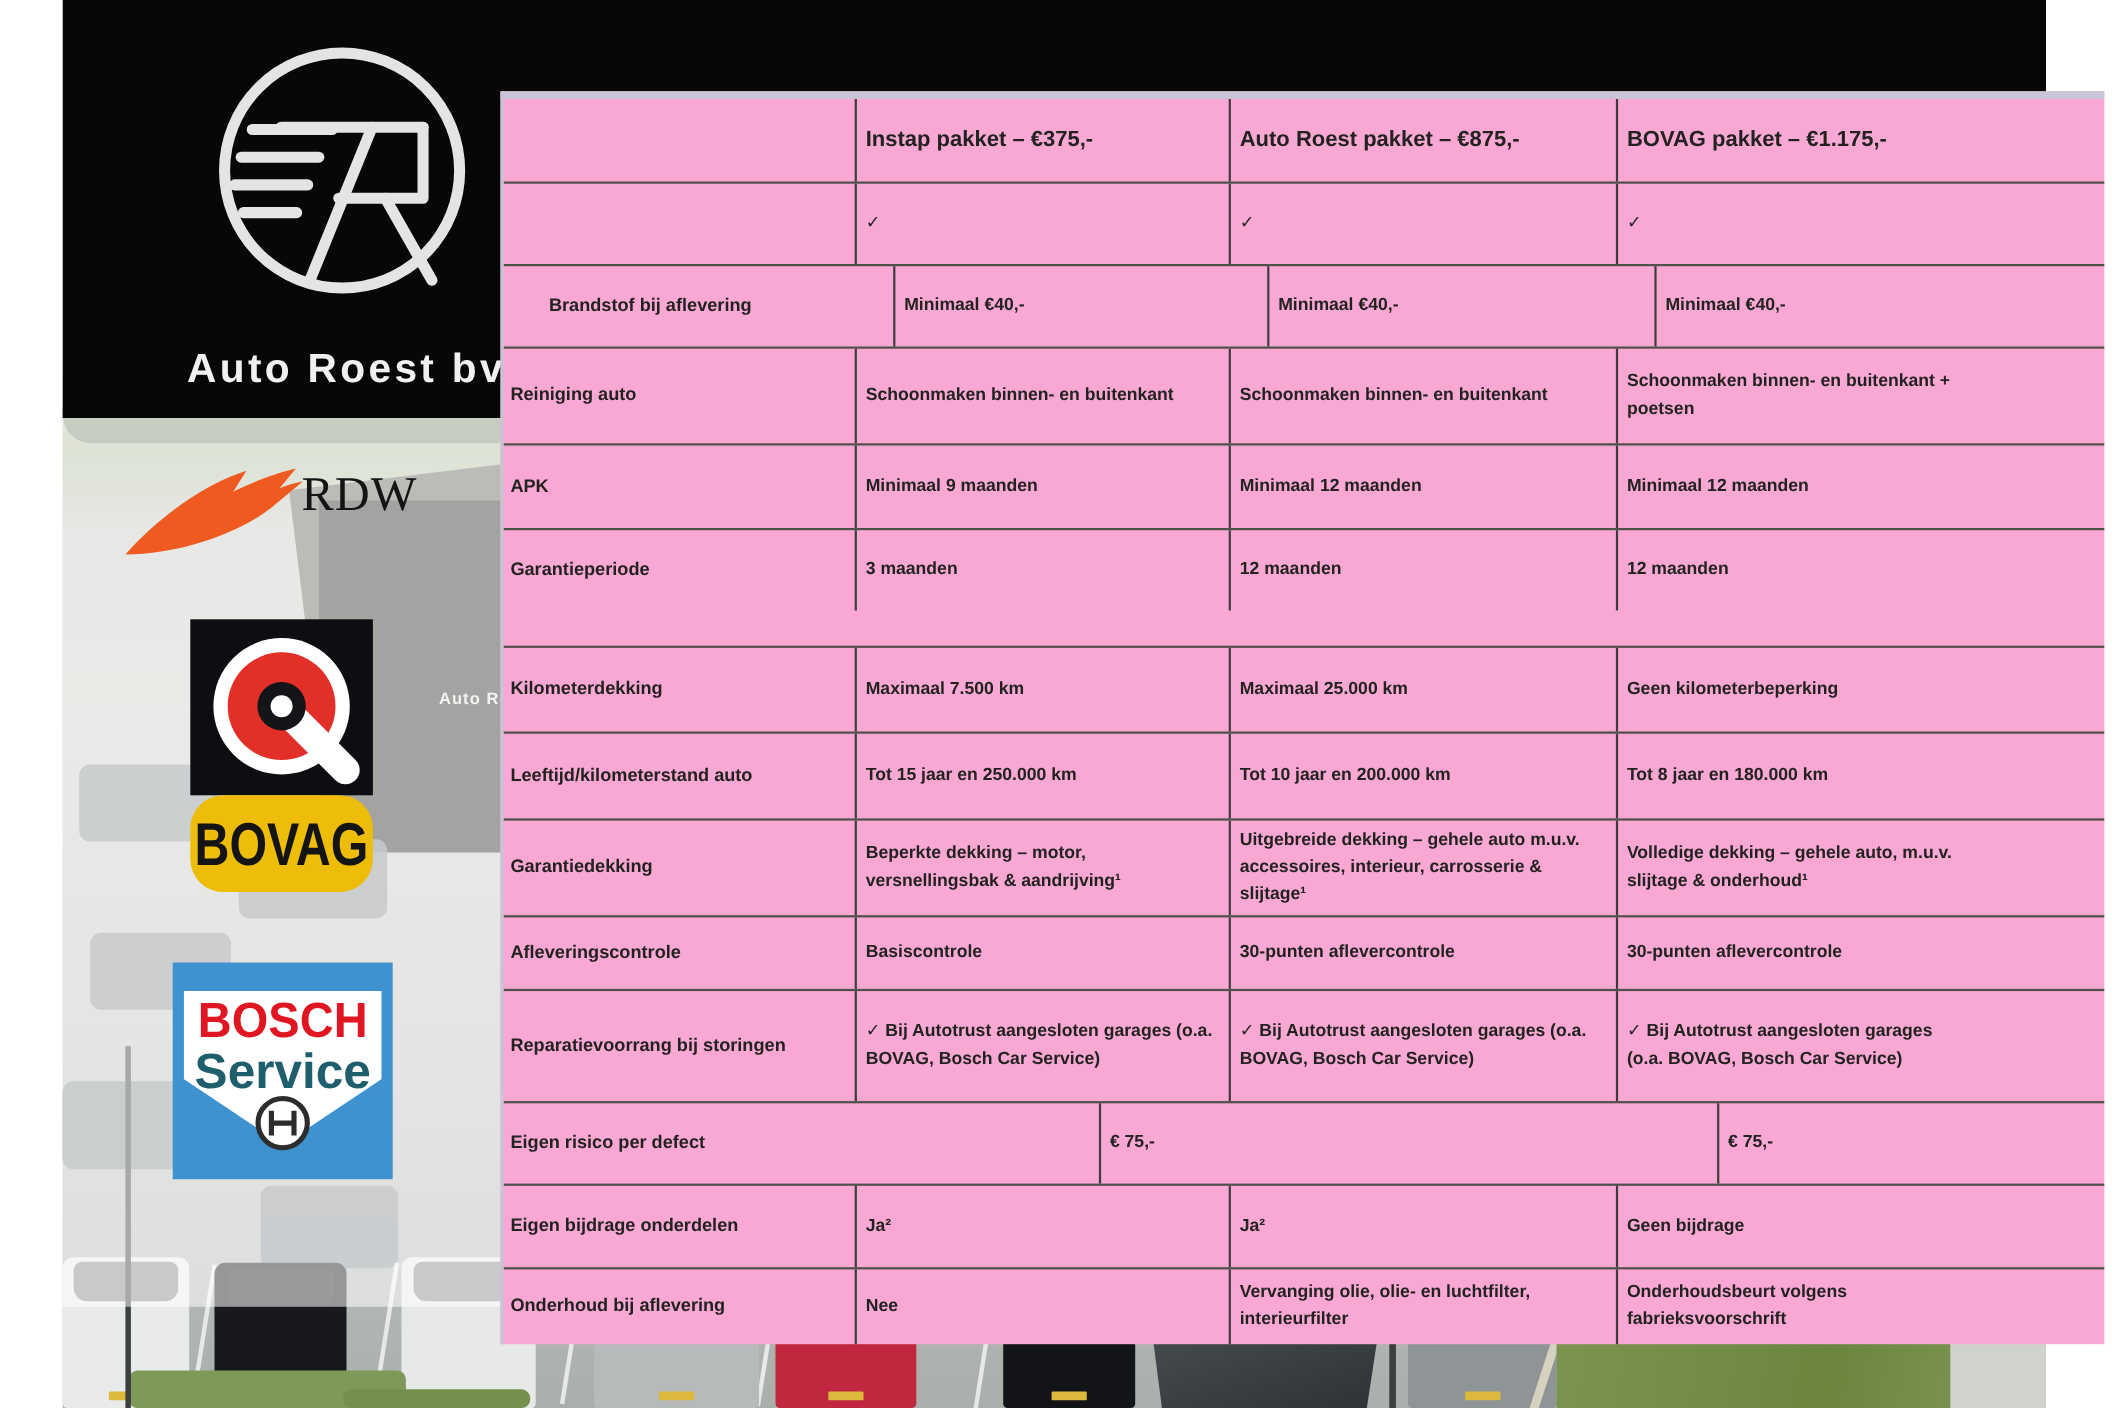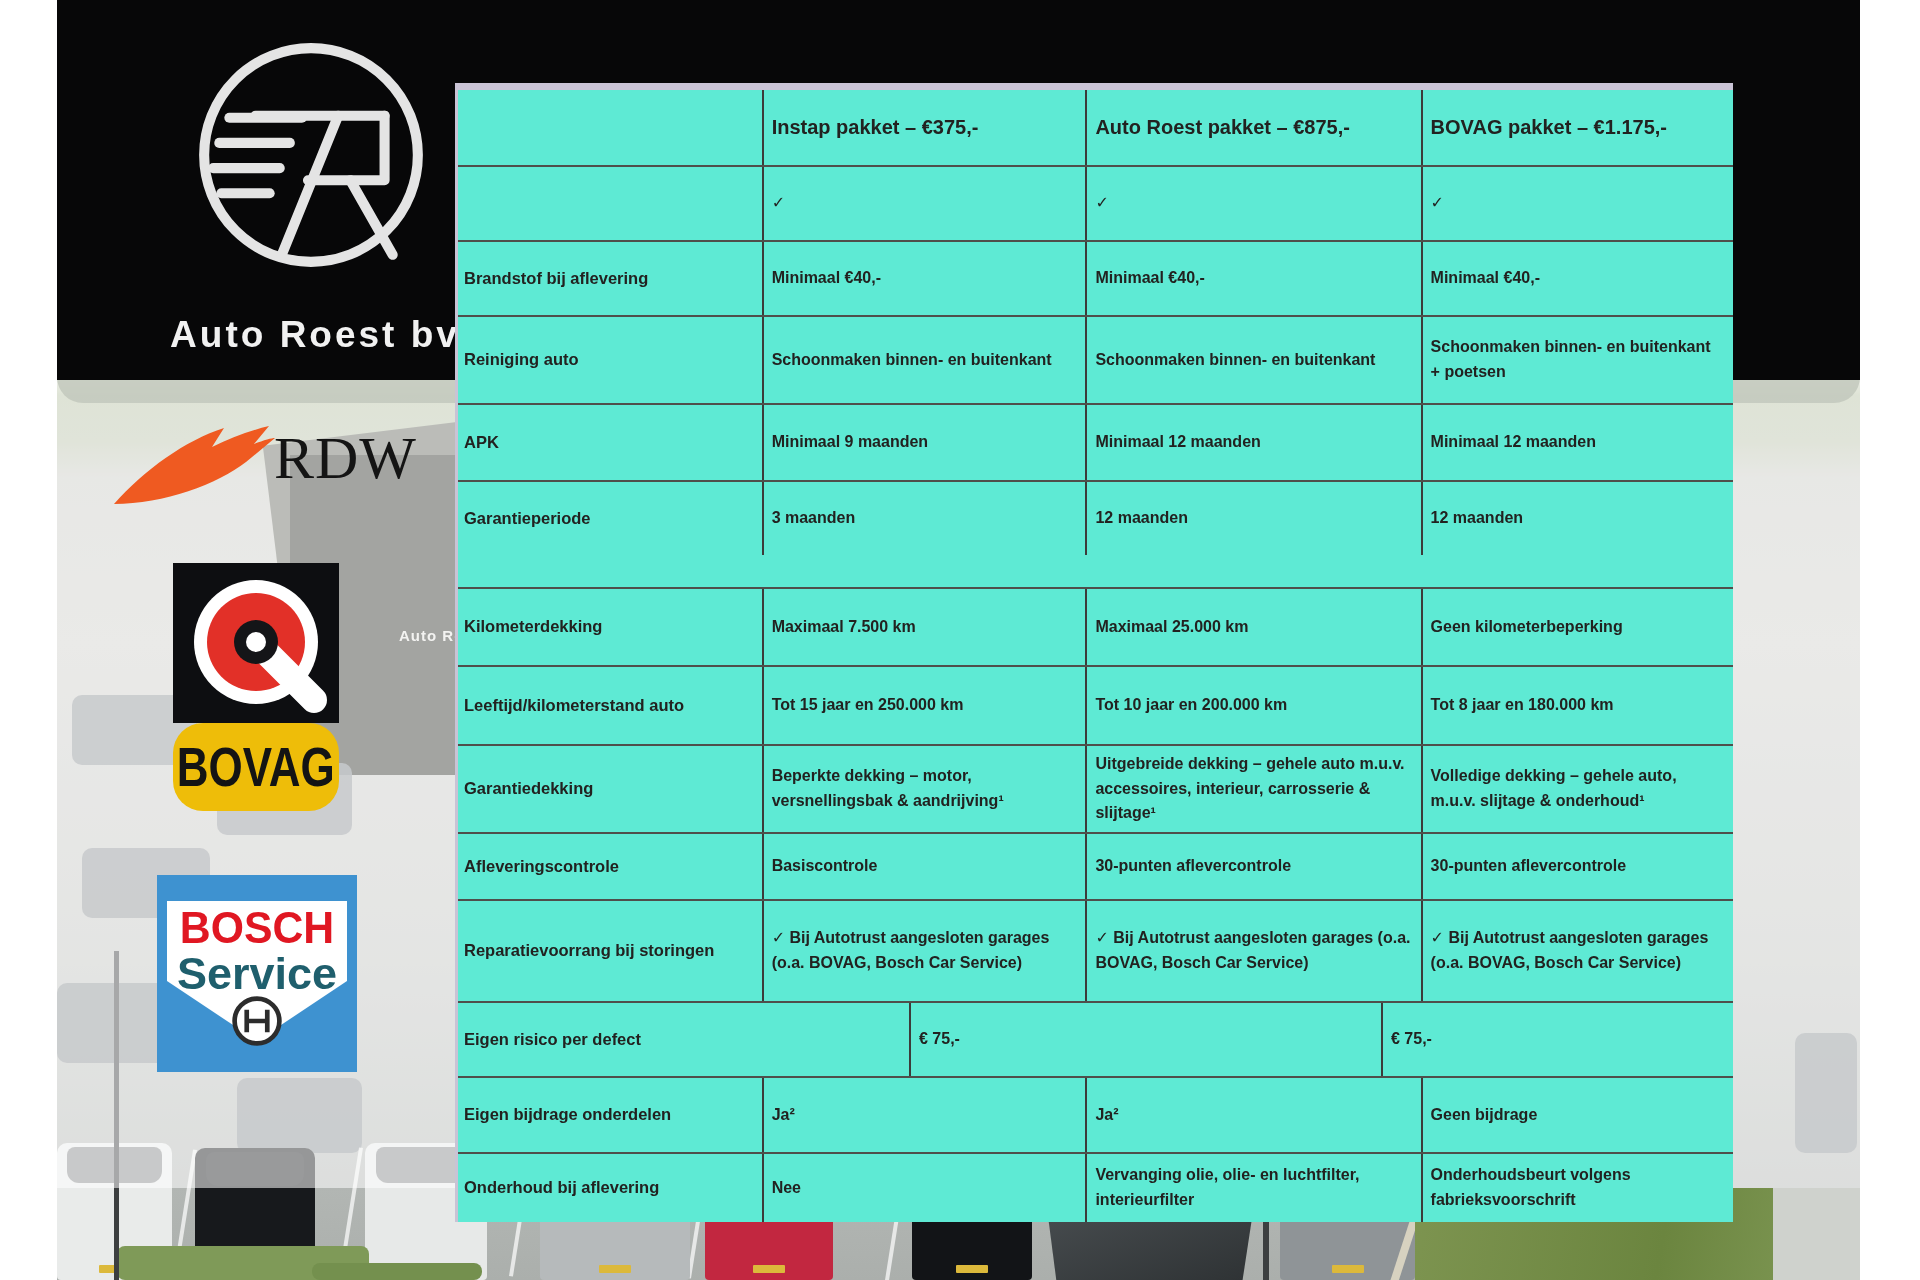--- a/index.html
+++ b/index.html
@@ -55,48 +55,48 @@
 
   
   .blackbox{left:57px;top:0;width:1803px;height:380px;background:#070708;}
   .monogram{left:128px;top:26px;width:252px;height:258px;}
   .brandname{left:78px;top:314px;width:360px;text-align:center;color:#f1f1f1;
              font-size:37px;font-weight:700;letter-spacing:3px;white-space:nowrap;}
 
   
   .rdw{left:108px;top:414px;width:300px;height:96px;}
   .rdw-word{position:absolute;left:166px;top:14px;font-family:"Liberation Serif","DejaVu Serif",serif;
-            font-size:60px;line-height:1;color:#141414;letter-spacing:1px;}
+            font-size:44px;line-height:1;color:#141414;letter-spacing:1px;}
   .bovag{left:173px;top:563px;width:166px;height:248px;}
   .bovag-top{position:absolute;left:0;top:0;width:166px;height:160px;background:#0d0e11;}
   .bovag-band{position:absolute;left:0;top:160px;width:166px;height:88px;background:#eebd09;
               display:flex;align-items:center;justify-content:center;border-radius:30px;}
   .bovag-word{font-size:55px;font-weight:800;color:#141414;transform:scaleX(.8);letter-spacing:0px;}
   .bosch{left:157px;top:875px;width:200px;height:197px;background:#3e92d0;}
   .bosch-shield{position:absolute;left:10px;top:26px;width:180px;height:140px;}
   .bosch-word{position:absolute;left:0;top:30px;width:200px;text-align:center;
               font-size:45px;font-weight:800;color:#e01722;transform:scaleX(.95);line-height:1;}
   .service-word{position:absolute;left:0;top:76px;width:200px;text-align:center;
               font-size:45px;font-weight:700;color:#1f5f6d;line-height:1;}
   .bosch-emblem{position:absolute;left:72px;top:118px;width:56px;height:56px;}
 
   
-  .pakket-table{left:455px;top:83px;width:1278px;background:#5eead4;
+  .pakket-table{left:455px;top:83px;width:1458px;background:#f9a8d4;
                 border-top:7px solid #cac4d6;border-left:3px solid #c9c3d5;box-sizing:border-box;
                 color:#222220;}
   .trow{display:flex;box-sizing:border-box;}
   .trow + .trow{border-top:2px solid #4f4f4b;}
   .cell{box-sizing:border-box;display:flex;align-items:center;padding:6px 10px 6px 8px;
         font-weight:700;font-size:16px;line-height:1.55;}
   .cell.lab{width:319px;font-size:16.5px;padding-left:6px;}
   .cell.c1{width:340px;border-left:2px solid #3c3c3a;}
   .cell.c2{width:352px;border-left:2px solid #3c3c3a;}
   .cell.c3{width:328px;border-left:2px solid #3c3c3a;}
   .hrow .cell{font-size:20px;}
-  .r0{height:75px;}.r1{height:75px;}.r2{height:75px;}.r3{height:88px;}.r4{height:77px;}
+  .r0{height:75px;}.r1{height:75px;}.r2{height:75px;padding-left:35px;}.r3{height:88px;}.r4{height:77px;}
   .r5{height:75px;}.r6{height:78px;margin-top:32px;}.r7{height:79px;}.r8{height:88px;}.r9{height:67px;}
   .r10{height:102px;}.r11{height:75px;justify-content:space-between;}.r12{height:76px;}.r13{height:70px;}
 </style>
 </head>
 <body>
 
 <div class="canvas">
 
   <div class="abs photo">
     <div class="abs treeline"></div>

